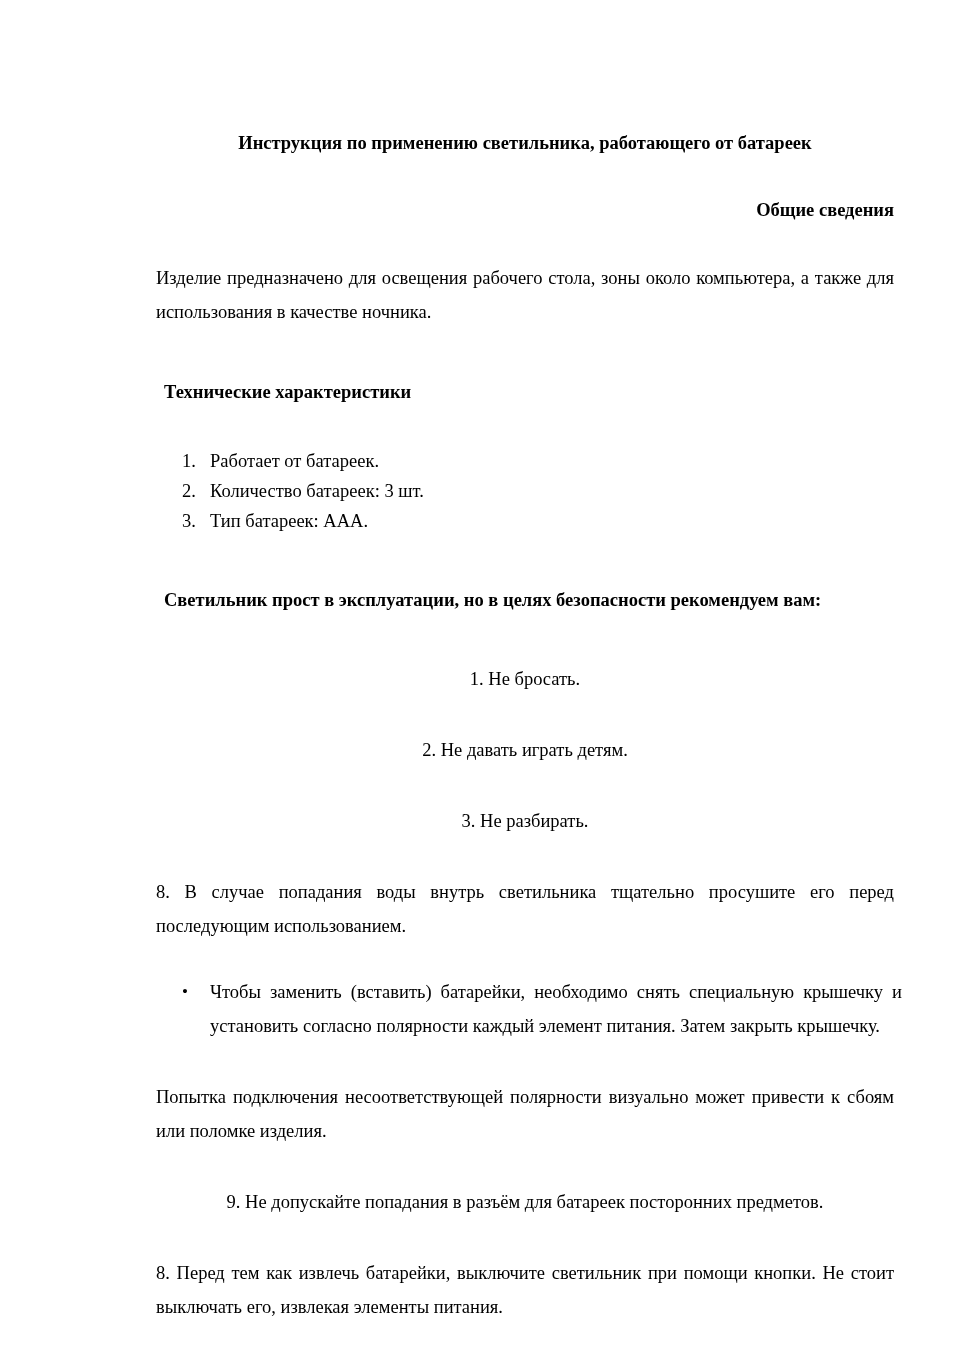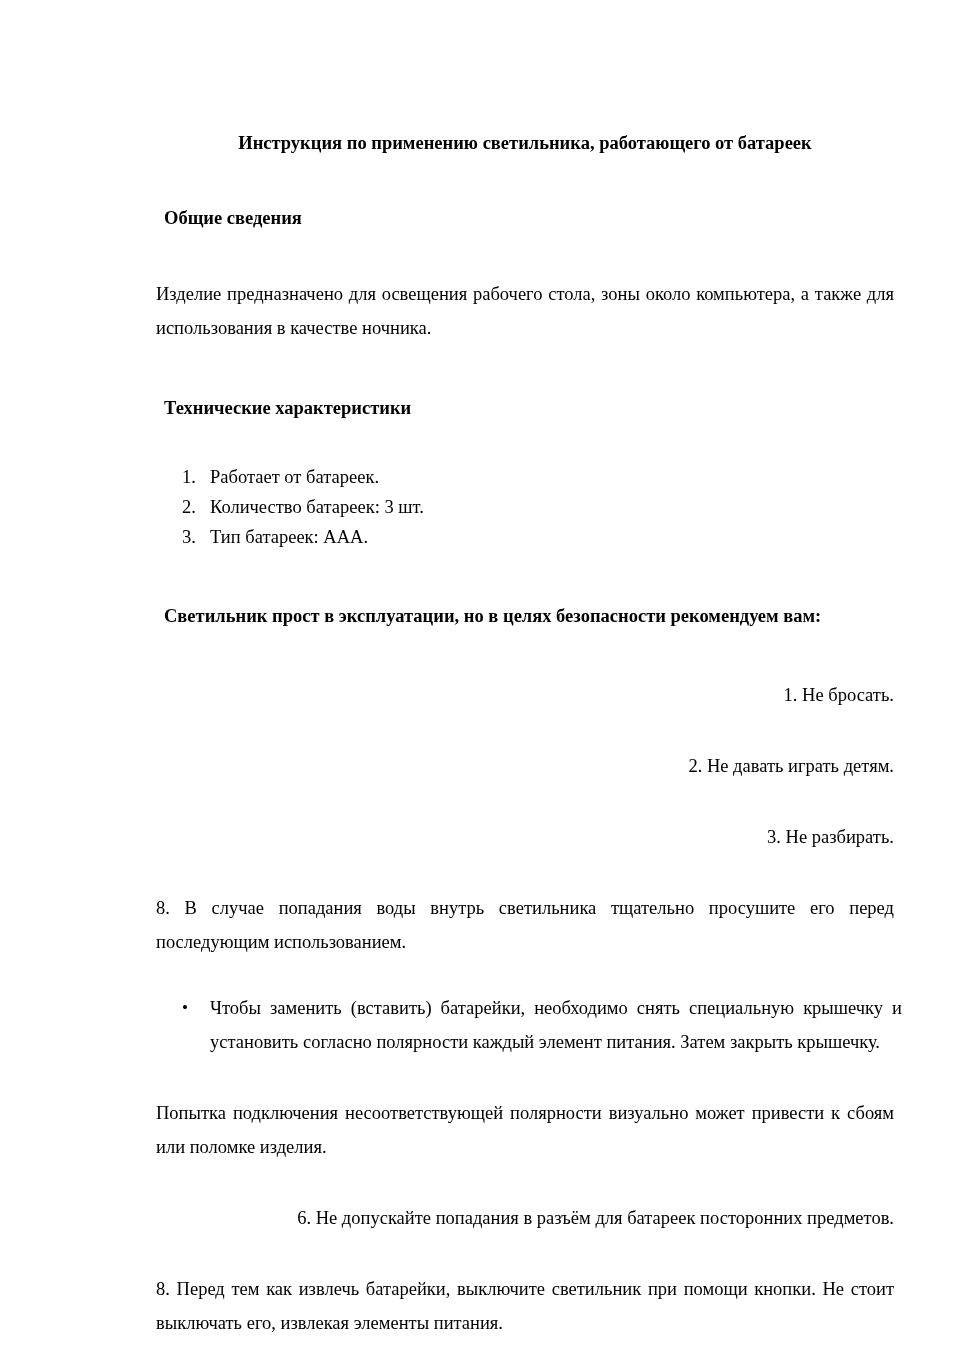--- a/index.html
+++ b/index.html
@@ -39,23 +39,23 @@
     font-weight: bold;
     text-align: center;
     line-height: 34px;
     margin: 0;
     padding-top: 126px;
   }
 
   .subtitle {
     font-size: 18.5px;
     font-weight: bold;
-    text-align: left;
+    text-align: right;
     line-height: 34px;
-    margin: 16px;
+    margin: 8px;
     padding-top: 25px;
   }
 
   .section-heading {
     font-size: 18.5px;
     font-weight: bold;
     text-align: left;
     line-height: 34px;
     margin: 16px;
   }
@@ -73,21 +73,21 @@
     text-justify: inter-word;
     margin: 8px;
     hyphens: none;
   }
 
   .para.intro      { padding-top: 26px; }
   .para.gap-large  { padding-top: 29px; }
 
   
   .para.single {
-    text-align: right;
+    text-align: center;
   }
 
   
 
   .spec-list {
     list-style: none;
     margin: 0;
     padding: 21px 0 0 0;
   }
 
@@ -173,20 +173,20 @@
 
     <ul class="bullet-list">
       <li>
         <span class="dot">•</span>
         <span>Чтобы заменить (вставить) батарейки, необходимо снять специальную крышечку и установить согласно полярности каждый элемент питания. Затем закрыть крышечку.</span>
       </li>
     </ul>
 
     <p class="para gap-large">Попытка подключения несоответствующей полярности визуально может привести к сбоям или поломке изделия.</p>
 
-    <p class="para single gap-large">6. Не допускайте попадания в разъём для батареек посторонних предметов.</p>
+    <p class="para single gap-large">9. Не допускайте попадания в разъём для батареек посторонних предметов.</p>
 
     <p class="para gap-large">8. Перед тем как извлечь батарейки, выключите светильник при помощи кнопки. Не стоит выключать его, извлекая элементы питания.</p>
 
     <h3 class="section-heading closing">Приятного характеристики!</h3>
 
   </div>
 </div>
 
 </body></html>

